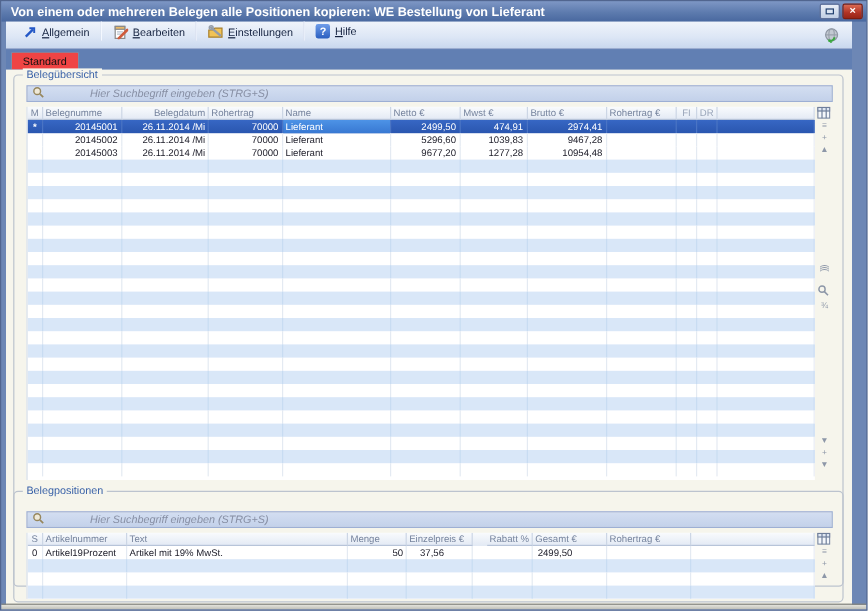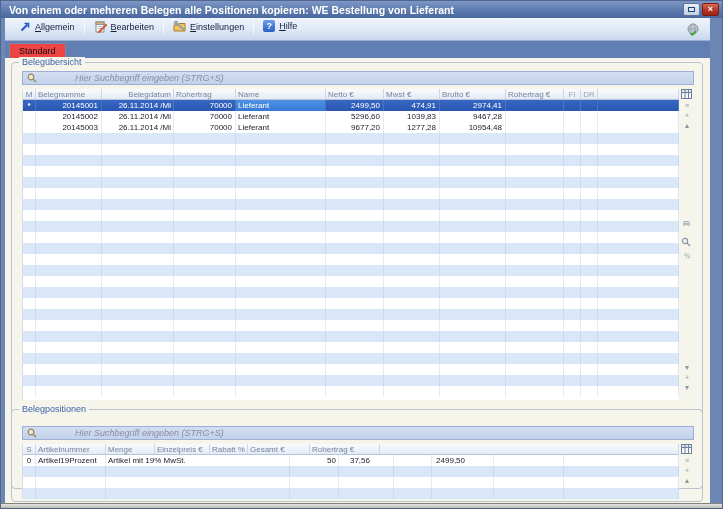--- a/index.html
+++ b/index.html
@@ -74,21 +74,21 @@
   .t1 .c1{width:66px;}  .t1 .c2{width:72px;text-align:right;}  .t1 .c3{width:62px;}
   .t1 .c4{width:90px;}  .t1 .c5{width:58px;}  .t1 .c6{width:56px;}
   .t1 .c7{width:66px;}  .t1 .c8{width:58px;}  .t1 .c9{width:17px;}
   .t1 .c10{width:17px;}
   .t1 .row .c1,.t1 .row .c3,.t1 .row .c5,.t1 .row .c6,.t1 .row .c7,.t1 .row .c8{text-align:right;padding-right:3px;}
   .t1 .hcell.c9,.t1 .hcell.c10{color:#9aa6ba;text-align:center;}
   .t1 .row .c0{font-weight:bold;}
 
   .t2 .c0{width:13px;text-align:center;}
   .t2 .c1{width:70px;}  .t2 .c2{width:184px;} .t2 .c3{width:49px;}
-  .t2 .c4{width:55px;}  .t2 .c5{width:38px;}  .t2 .c6{width:62px;}
+  .t2 .c4{width:55px;}  .t2 .c5{width:38px;margin-left:12px;}  .t2 .c6{width:62px;}
   .t2 .c7{width:70px;}
   .t2 .row .c3{text-align:right;}
   .t2 .row .c4{text-align:right;padding-right:23px;}
   .t2 .row .c5{text-align:right;padding-right:6px;}
   .t2 .row .c6{text-align:right;padding-right:28px;}
   .t2 .row .c7{text-align:right;padding-right:6px;}
 
   
   .rail{position:relative;width:15px;font-size:8px;color:#8d97a8;}
   .railbtn{position:absolute;left:2px;cursor:default;}
@@ -615,20 +615,21 @@
             </svg>
         </span>
         <span class="slabel">Suche:</span>
         <input placeholder="Hier Suchbegriff eingeben (STRG+S)" style="">
       </div>
       <div class="tablewrap">
         <div class="tbl t2" id="t2-body">
             <div class="trow thead">
               <div class="hcell c0">S</div>
               <div class="hcell c1">Artikelnummer</div>
+              <div class="hcell c2">Text</div>
               <div class="hcell c3">Menge</div>
               <div class="hcell c4">Einzelpreis €</div>
               <div class="hcell c5">Rabatt %</div>
               <div class="hcell c6">Gesamt €</div>
               <div class="hcell c7">Rohertrag €</div>
               <div class="hcell filler"></div>
             </div>
             <div class="trow row">
               <div class="cell c0">0</div>
               <div class="cell c1">Artikel19Prozent</div>

